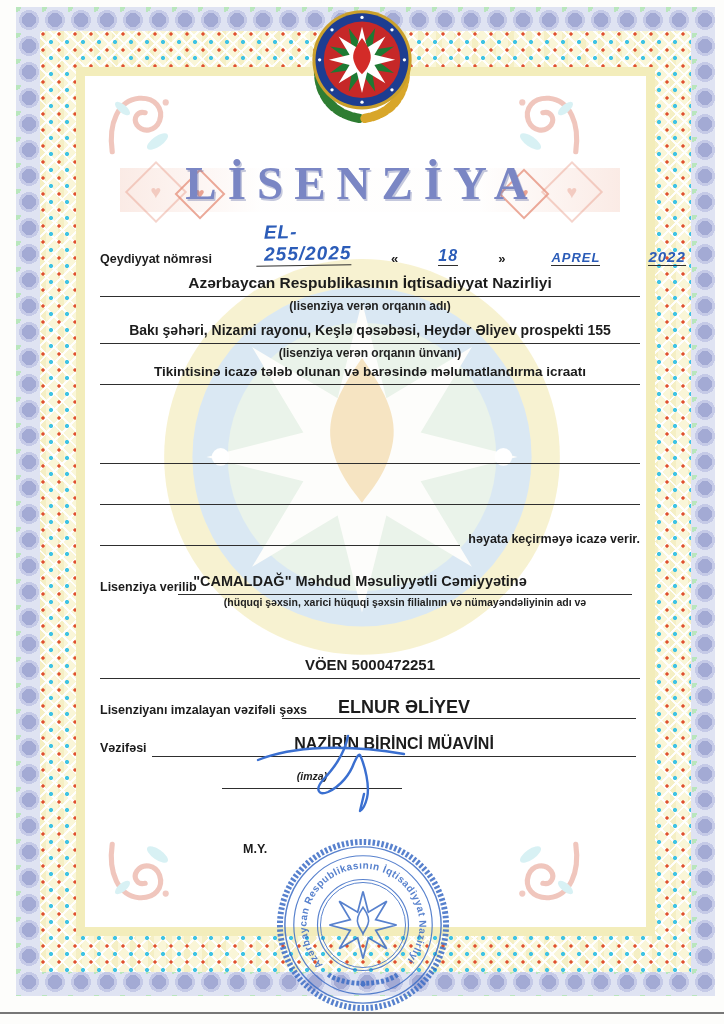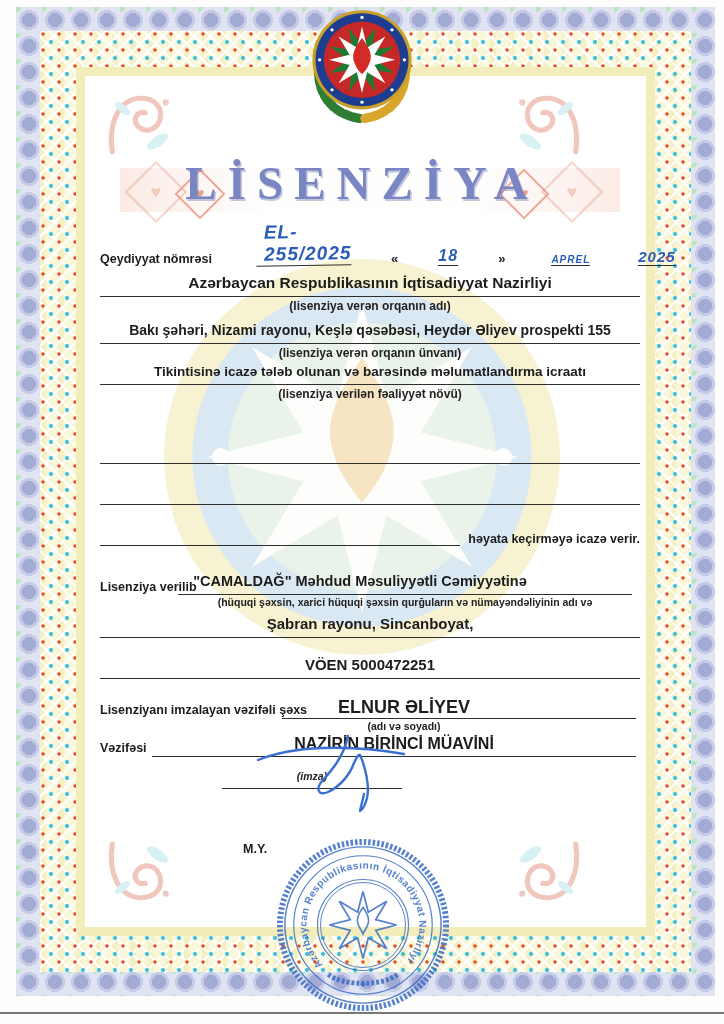--- a/index.html
+++ b/index.html
@@ -144,68 +144,63 @@
   <div class="content">
 
     <div class="title">LİSENZİYA</div>
 
     <div class="row" style="left:100px;right:84px;top:240px;height:26px;gap:40px;">
       <span class="lbl">Qeydiyyat nömrəsi</span>
       <span class="uline hw" style="width:168px;margin-left:4px;font-size:19px;transform:rotate(-1deg);padding-left:8px;">EL-255/2025</span>
       <span style="margin-left:auto;font-weight:bold;font-size:13px;">«</span>
       <span class="uline hw" style="width:30px;text-align:center;font-size:16px;">18</span>
       <span style="font-weight:bold;font-size:13px;">»</span>
-      <span class="uline hw" style="width:74px;text-align:right;font-size:10px;margin-left:6px;">APREL</span>
-      <span class="uline hw" style="width:52px;text-align:center;font-size:15px;margin-left:8px;">2025</span>
+      <span class="uline hw" style="width:74px;text-align:right;font-size:13px;margin-left:6px;">APREL</span>
+      <span class="uline hw" style="width:52px;text-align:center;font-size:15px;margin-left:8px;">2022</span>
       <span class="lbl" style="margin-left:18px;">il</span>
     </div>
 
     <div class="fieldline" style="left:100px;right:84px;top:274px;height:22px;">
       <span class="val" style="font-size:15.5px;">Azərbaycan Respublikasının İqtisadiyyat Nazirliyi</span>
     </div>
     <div class="caption" style="left:100px;right:84px;top:299px;">(lisenziya verən orqanın adı)</div>
 
     <div class="fieldline" style="left:100px;right:84px;top:321px;height:22px;">
       <span class="val" style="font-size:14px;">Bakı şəhəri, Nizami rayonu, Keşlə qəsəbəsi, Heydər Əliyev prospekti 155</span>
     </div>
     <div class="caption" style="left:100px;right:84px;top:346px;">(lisenziya verən orqanın ünvanı)</div>
 
     <div class="fieldline" style="left:100px;right:84px;top:362px;height:22px;">
       <span class="val" style="font-size:13.5px;">Tikintisinə icazə tələb olunan və barəsində məlumatlandırma icraatı</span>
     </div>
-    <div class="caption" style="left:100px;right:84px;top:387px;">(lisenziya verilən fəaliyyət növü)</div>
 
 
     <div class="fieldline" style="left:100px;right:84px;top:442px;height:21px;"></div>
     <div class="fieldline" style="left:100px;right:84px;top:483px;height:21px;"></div>
 
     <div class="row" style="left:100px;right:84px;top:524px;height:22px;">
       <span class="uline" style="flex:1;height:100%;"></span>
       <span class="lbl" style="margin-left:8px;font-size:12.5px;">həyata keçirməyə icazə verir.</span>
     </div>
 
     <span class="lbl" style="position:absolute;left:100px;top:580px;">Lisenziya verilib</span>
     <div class="fieldline" style="left:178px;right:92px;top:572px;height:22px;">
       <span class="val" style="font-size:14.5px;display:inline-block;padding-right:90px;">"CAMALDAĞ" Məhdud Məsuliyyətli Cəmiyyətinə</span>
     </div>
-    <div class="caption" style="left:150px;right:64px;top:596px;font-size:10.5px;">(hüquqi şəxsin, xarici hüquqi şəxsin qurğuların və nümayəndəliyinin adı və</div>
-
-    <div class="fieldline" style="left:100px;right:84px;top:615px;height:22px;">
-      <span class="val" style="font-size:15px;">Şabran rayonu, Sincanboyat,</span>
-    </div>
+    <div class="caption" style="left:150px;right:64px;top:596px;font-size:10.5px;">(hüquqi şəxsin, xarici hüquqi şəxsin filialının və nümayəndəliyinin adı və</div>
+
 
     <div class="fieldline" style="left:100px;right:84px;top:656px;height:22px;">
       <span class="val" style="font-size:15px;">VÖEN 5000472251</span>
     </div>
 
     <span class="lbl" style="position:absolute;left:100px;top:703px;">Lisenziyanı imzalayan vəzifəli şəxs</span>
     <div class="fieldline" style="left:282px;right:88px;top:697px;height:21px;">
       <span class="val" style="font-size:18px;display:inline-block;padding-right:110px;">ELNUR ƏLİYEV</span>
     </div>
-    <div class="caption" style="left:282px;right:88px;top:720px;font-size:10.5px;padding-right:110px;box-sizing:border-box;">(adı və soyadı)</div>
 
     <span class="lbl" style="position:absolute;left:100px;top:741px;">Vəzifəsi</span>
     <div class="fieldline" style="left:152px;right:88px;top:735px;height:21px;">
       <span class="val" style="font-size:16px;">NAZİRİN BİRİNCİ MÜAVİNİ</span>
     </div>
 
     <div class="fieldline" style="left:222px;width:180px;top:770px;height:18px;border-bottom-width:1.6px;"></div>
     <div class="caption" style="left:222px;width:180px;top:770px;font-size:10.5px;font-style:italic;">(imza)</div>
 
     <span class="lbl" style="position:absolute;left:243px;top:842px;font-size:12.5px;">M.Y.</span>

